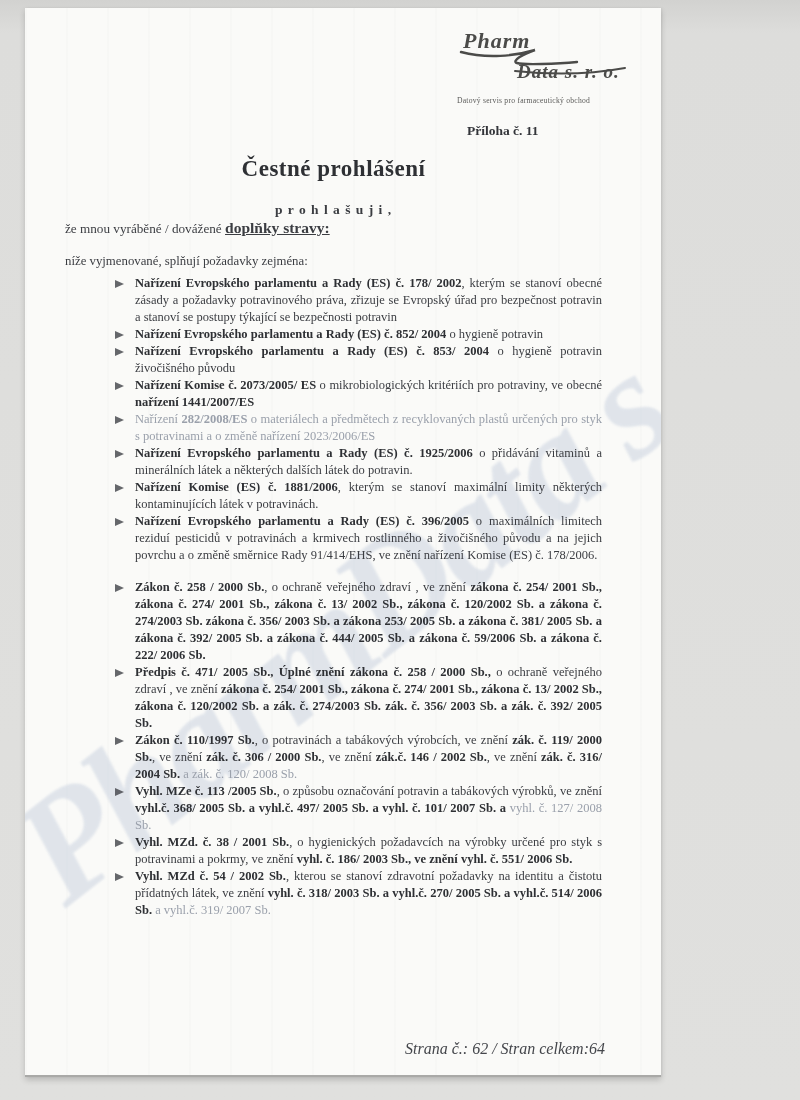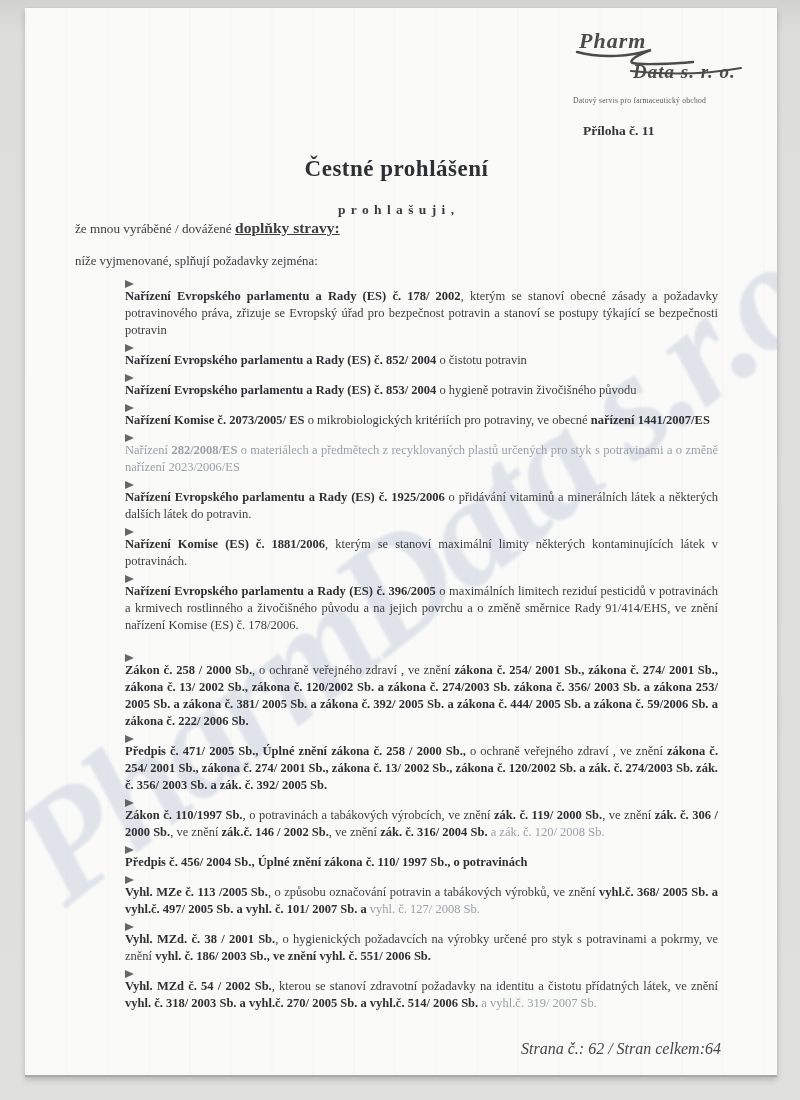--- a/index.html
+++ b/index.html
@@ -3,54 +3,54 @@
 <meta charset="utf-8">
 <style>
   html,body{margin:0;padding:0;}
   body{
     width:800px;height:1100px;
     background:linear-gradient(180deg,#d2d2d0 0%,#dddddb 3%,#e0e0de 100%);
     font-family:"Liberation Serif", serif;
     position:relative;overflow:hidden;
   }
   .page{
-    position:absolute;left:25px;top:8px;width:752px;height:1067px;
+    position:absolute;left:25px;top:8px;width:636px;height:1067px;
     background:#fafaf8;
     background-image:repeating-linear-gradient(90deg, rgba(120,130,125,0.025) 0 2px, rgba(0,0,0,0) 2px 41px);
     border-bottom:2px solid #a9a9a7;
     box-shadow:0 3px 6px rgba(0,0,0,0.18), 1px 0 2px rgba(0,0,0,0.05);
     overflow:hidden;
   }
   .watermark{
     position:absolute;left:-180px;top:455px;width:1160px;height:200px;
     transform:rotate(-38deg);
     font-style:italic;font-weight:bold;font-size:152px;line-height:200px;
     color:var(--wm,#cbd3e0);opacity:.55;white-space:nowrap;letter-spacing:-5px;
     text-align:center;user-select:none;pointer-events:none;filter:blur(1px);
     z-index:0;
   }
-  .content{position:relative;z-index:1;padding:0 59px 0 50px;color:#3b3d42;}
+  .content{position:relative;z-index:1;padding:0 59px 0 40px;color:#3b3d42;}
   
   .header-right{position:absolute;top:22px;right:26px;width:178px;z-index:2;}
   .logo{position:relative;width:172px;height:46px;color:#4b4b49;}
   .logo-pharm{position:absolute;left:6px;top:-2px;font:italic bold 22px "Liberation Serif",serif;letter-spacing:1px;}
   .logo-data{position:absolute;left:60px;top:31px;font:italic bold 19px "Liberation Serif",serif;letter-spacing:1px;}
   .logo-swoosh{position:absolute;left:0;top:0;}
   .tagline{margin-top:20px;font-family:"Liberation Serif",serif;font-size:7.6px;color:#5a5a58;letter-spacing:.25px;white-space:nowrap;}
   .attachment{margin:18px 0 0 10px;font-weight:bold;font-size:13.5px;color:#33353a;}
   
   .title{margin:148px 0 0;text-align:center;font-size:23px;font-weight:bold;color:#2e3034;letter-spacing:.5px;}
   .intro1{margin:36px 0 0;text-align:center;font-size:13.2px;}
   .declaration{margin:20px 0 0;text-align:center;font-size:13.5px;font-weight:bold;letter-spacing:1px;}
   .intro2{margin:1px 0 0;text-align:left;font-size:13.2px;}
   .subject-bold{font-size:15.5px;font-weight:bold;text-decoration:underline;}
   .requirements{margin:17px 0 0;font-size:12.8px;}
   
   ul.reglist{list-style:none;margin:6px 0 0;padding:0 0 0 50px;}
-  ul.reglist li{display:flex;margin:0;font-size:12.5px;line-height:17px;flex-direction:column;}
+  ul.reglist li{display:flex;margin:0;font-size:12.5px;line-height:17px;}
   ul.reglist li.gap{margin-top:15px;}
   .bullet{flex:0 0 auto;width:0;height:0;margin:5px 11px 0 0;
     border-top:4.5px solid transparent;border-bottom:4.5px solid transparent;
     border-left:9px solid #4a4c52;opacity:.85;}
   .itext{flex:1;margin:0;text-align:justify;}
   .b{font-weight:bold;color:#2e3034;}
   .g{color:var(--faded,#9aa0ab);}
   .bg{font-weight:bold;color:var(--faded,#9aa0ab);}
   .footer{position:absolute;bottom:17px;right:56px;font-style:italic;font-size:16px;color:#44464b;z-index:1;}
 </style>
@@ -84,21 +84,21 @@
 
     <p class="requirements">níže vyjmenované, splňují požadavky zejména:</p>
 
     <ul class="reglist">
         <li>
           <span class="bullet"></span>
           <p class="itext"><span class="b">Nařízení Evropského parlamentu a Rady (ES) č. 178/ 2002</span><span>, kterým se stanoví obecné zásady a požadavky potravinového práva, zřizuje se Evropský úřad pro bezpečnost potravin a stanoví se postupy týkající se bezpečnosti potravin</span></p>
         </li>
         <li>
           <span class="bullet"></span>
-          <p class="itext"><span class="b">Nařízení Evropského parlamentu a Rady (ES) č. 852/ 2004</span><span> o čistotu potravin</span></p>
+          <p class="itext"><span class="b">Nařízení Evropského parlamentu a Rady (ES) č. 852/ 2004</span><span> o hygieně potravin</span></p>
         </li>
         <li>
           <span class="bullet"></span>
           <p class="itext"><span class="b">Nařízení Evropského parlamentu a Rady (ES) č. 853/ 2004</span><span> o hygieně potravin živočišného původu</span></p>
         </li>
         <li>
           <span class="bullet"></span>
           <p class="itext"><span class="b">Nařízení Komise č. 2073/2005/ ES</span><span> o mikrobiologických kritériích pro potraviny, ve obecné </span><span class="b">nařízení 1441/2007/ES</span></p>
         </li>
         <li>
@@ -124,24 +124,20 @@
         <li>
           <span class="bullet"></span>
           <p class="itext"><span class="b">Předpis č. 471/ 2005 Sb., Úplné znění zákona č. 258 / 2000 Sb.,</span><span> o ochraně veřejného zdraví , ve znění </span><span class="b">zákona č. 254/ 2001 Sb., zákona č. 274/ 2001 Sb., zákona č. 13/ 2002 Sb., zákona č. 120/2002 Sb. a zák. č. 274/2003 Sb.  zák. č. 356/ 2003 Sb. a zák. č. 392/ 2005 Sb.</span></p>
         </li>
         <li>
           <span class="bullet"></span>
           <p class="itext"><span class="b">Zákon č. 110/1997 Sb.</span><span>, o potravinách a tabákových výrobcích, ve znění </span><span class="b">zák. č. 119/ 2000 Sb.</span><span>, ve znění </span><span class="b">zák. č. 306 / 2000 Sb.</span><span>, ve znění </span><span class="b">zák.č. 146 / 2002 Sb.</span><span>, ve znění </span><span class="b">zák. č. 316/ 2004 Sb.</span><span class="g"> a zák. č. 120/ 2008 Sb.</span></p>
         </li>
         <li>
           <span class="bullet"></span>
-          <p class="itext"><span class="b">Předpis č. 456/ 2004 Sb., Úplné znění zákona č. 110/ 1997 Sb., o potravinách</span></p>
-        </li>
-        <li>
-          <span class="bullet"></span>
           <p class="itext"><span class="b">Vyhl. MZe č. 113 /2005 Sb.</span><span>, o způsobu označování potravin a tabákových výrobků, ve znění </span><span class="b">vyhl.č. 368/ 2005 Sb. a vyhl.č. 497/ 2005 Sb. a vyhl. č. 101/ 2007 Sb. a </span><span class="g">vyhl. č. 127/ 2008 Sb.</span></p>
         </li>
         <li>
           <span class="bullet"></span>
           <p class="itext"><span class="b">Vyhl. MZd. č. 38 / 2001 Sb.</span><span>, o hygienických požadavcích na výrobky určené pro styk s potravinami a pokrmy, ve znění </span><span class="b">vyhl. č. 186/ 2003 Sb., ve znění vyhl. č. 551/ 2006 Sb.</span></p>
         </li>
         <li>
           <span class="bullet"></span>
           <p class="itext"><span class="b">Vyhl. MZd č. 54 / 2002 Sb.</span><span>, kterou se stanoví zdravotní požadavky na identitu a čistotu přídatných látek, ve znění </span><span class="b">vyhl. č. 318/ 2003 Sb. a vyhl.č. 270/ 2005 Sb. a vyhl.č. 514/ 2006 Sb.</span><span class="g"> a vyhl.č. 319/ 2007 Sb.</span></p>
         </li>

